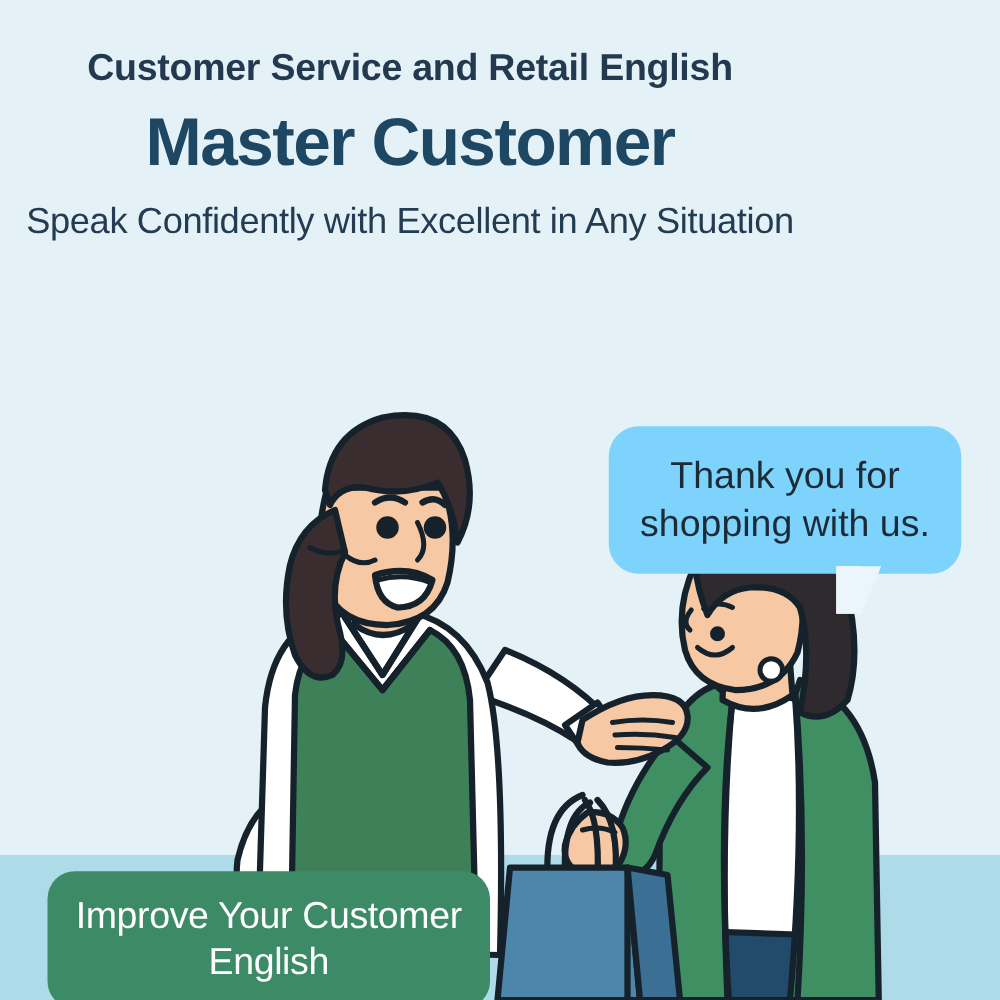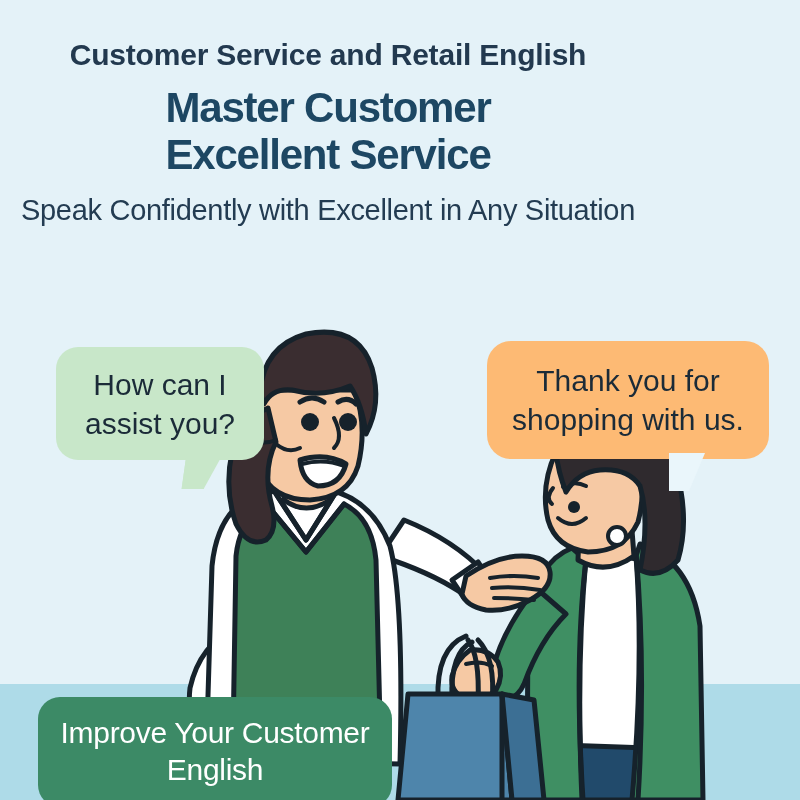--- a/index.html
+++ b/index.html
@@ -46,21 +46,21 @@
     padding-top: 38px;
     font-size: 30px;
     font-weight: bold;
     letter-spacing: -0.2px;
     color: #22394f;
     line-height: 1.1;
   }
   .headline {
     margin: 0;
     padding-top: 14px;
-    font-size: 42px;
+    font-size: 54px;
     font-weight: bold;
     color: #1d4763;
     line-height: 1.11;
     letter-spacing: -1.2px;
   }
   .headline .hl-line { display: block; }
   .subhead {
     margin: 0;
     padding-top: 16px;
     font-size: 29px;
@@ -103,21 +103,21 @@
     border-right: 14px solid transparent;
     border-top: 34px solid #c8e7c9;
     border-bottom: 0 solid transparent;
     transform: skewX(-8deg);
   }
   #bubble-right {
     left: 487px;
     top: 341px;
     width: 282px;
     height: 118px;
-    background: #fdba74;
+    background: #7dd3fc;
     border-radius: 24px;
   }
   #bubble-right .tail {
     position: absolute;
     left: 182px;
     top: 112px;
     width: 0; height: 0;
     border-left: 20px solid #eaf6fb;
     border-right: 16px solid transparent;
     border-top: 38px solid #eaf6fb;
@@ -158,21 +158,20 @@
 
 <div id="poster">
 
   <div class="bg-sky"></div>
   <div class="bg-floor"></div>
 
   <div class="text-block">
     <p class="eyebrow">Customer Service and Retail English</p>
     <h1 class="headline">
       <span class="hl-line">Master Customer</span>
-      <span class="hl-line">Excellent Service</span>
     </h1>
     <p class="subhead">Speak Confidently with Excellent in Any Situation</p>
   </div>
 
   <svg id="illustration" viewBox="0 0 800 800" xmlns="http://www.w3.org/2000/svg">
     <defs>
       <clipPath id="clipFrame">
           <rect x="0" y="0" width="800" height="800"></rect>
         </clipPath>
     </defs>
@@ -295,25 +294,20 @@
                  Q248 548 266 540 Q278 530 272 506 Q262 470 276 442 Z" fill="#3a2d30" stroke="#16222b"></path>
         <path d="M248 438 Q262 446 276 440" stroke="#16222b" fill="none" stroke-width="4"></path>
       </g>
 
       <circle cx="310" cy="422" r="9" fill="#16222b" stroke="none"></circle>
       <circle cx="348" cy="422" r="9" fill="#16222b" stroke="none"></circle>
 
     </g>
   </svg>
 
-  <div class="bubble" id="bubble-left">
-    <div class="tail"></div>
-    <div class="bubble-text">How can I
-assist you?</div>
-  </div>
 
   <div class="bubble" id="bubble-right">
     <div class="tail"></div>
     <div class="bubble-text">Thank you for
 shopping with us.</div>
   </div>
 
   <div id="cta-pill">
     <span class="cta-text">Improve Your Customer English</span>
   </div>

